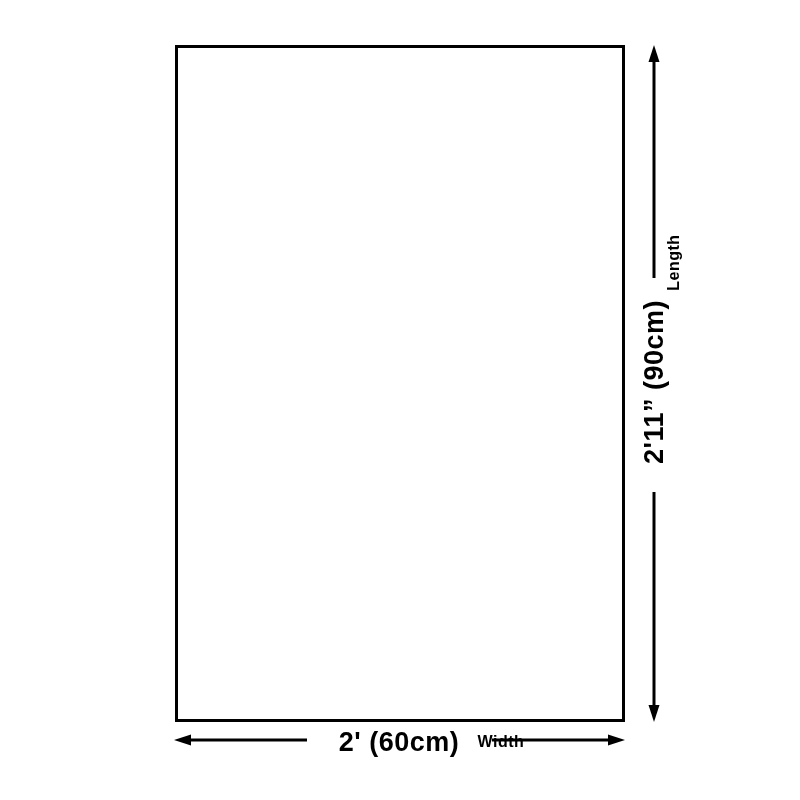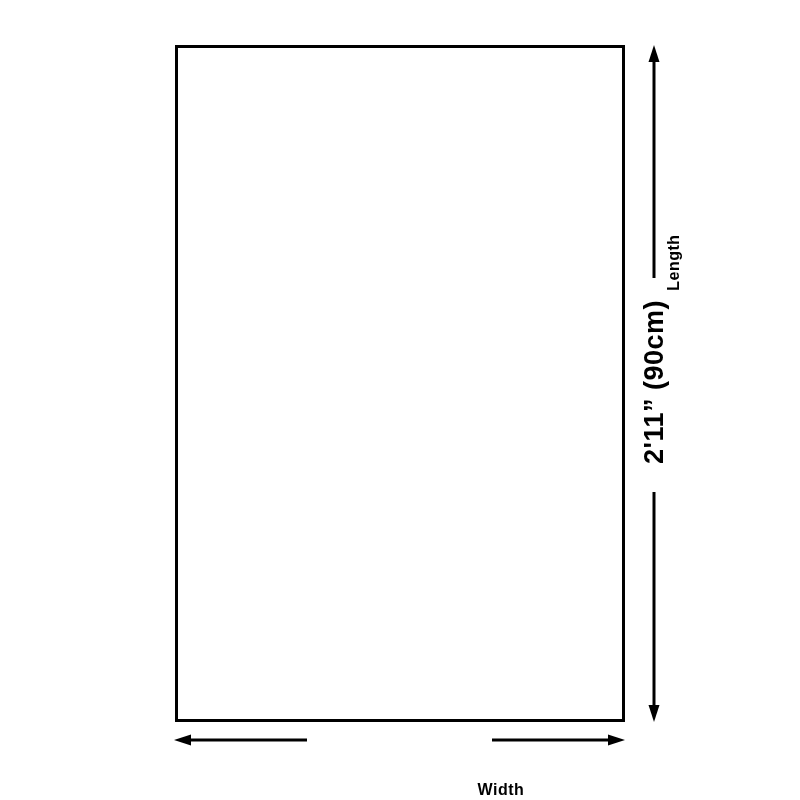--- a/index.html
+++ b/index.html
@@ -66,21 +66,21 @@
     height: 17px;
   }
   .width-value {
     left: 249px;
     top: 729px;
     width: 300px;
     height: 28px;
   }
   .width-label {
     left: 441px;
-    top: 782px;
+    top: 734px;
     width: 120px;
     height: 17px;
   }
 </style>
 </head>
 <body>
 
 <div class="canvas">
 
   <div class="product-rect"></div>
@@ -99,16 +99,17 @@
       <line x1="189" y1="740" x2="307" y2="740" stroke-width="3"></line>
       <line x1="492" y1="740" x2="610" y2="740" stroke-width="3"></line>
       <polygon points="625,740 608,734.5 608,745.5" stroke="none"></polygon>
     </g>
   </svg>
 
   <div class="dim-text dim-value rot length-value">2'11” (90cm)</div>
 
   <div class="dim-text dim-label rot length-label">Length</div>
 
+  <div class="dim-text dim-value width-value">2' (60cm)</div>
 
   <div class="dim-text dim-label width-label">Width</div>
 
 </div>
 
 </body></html>

